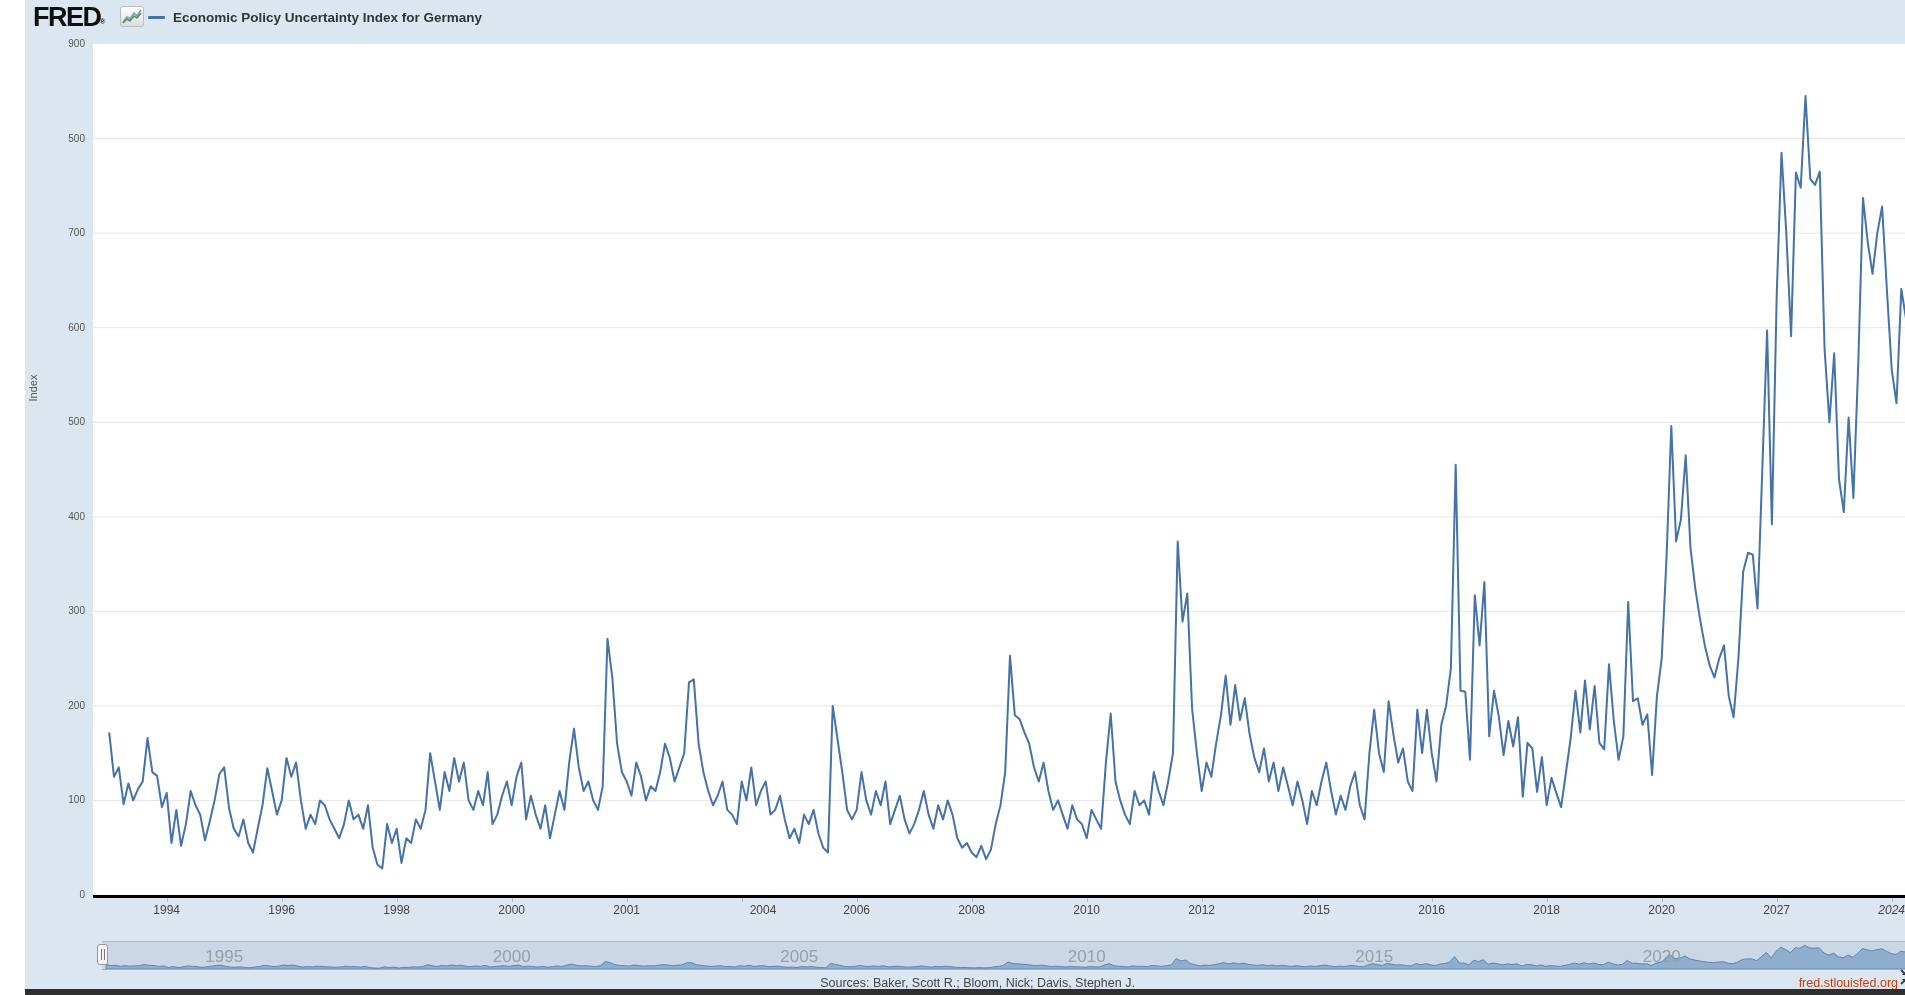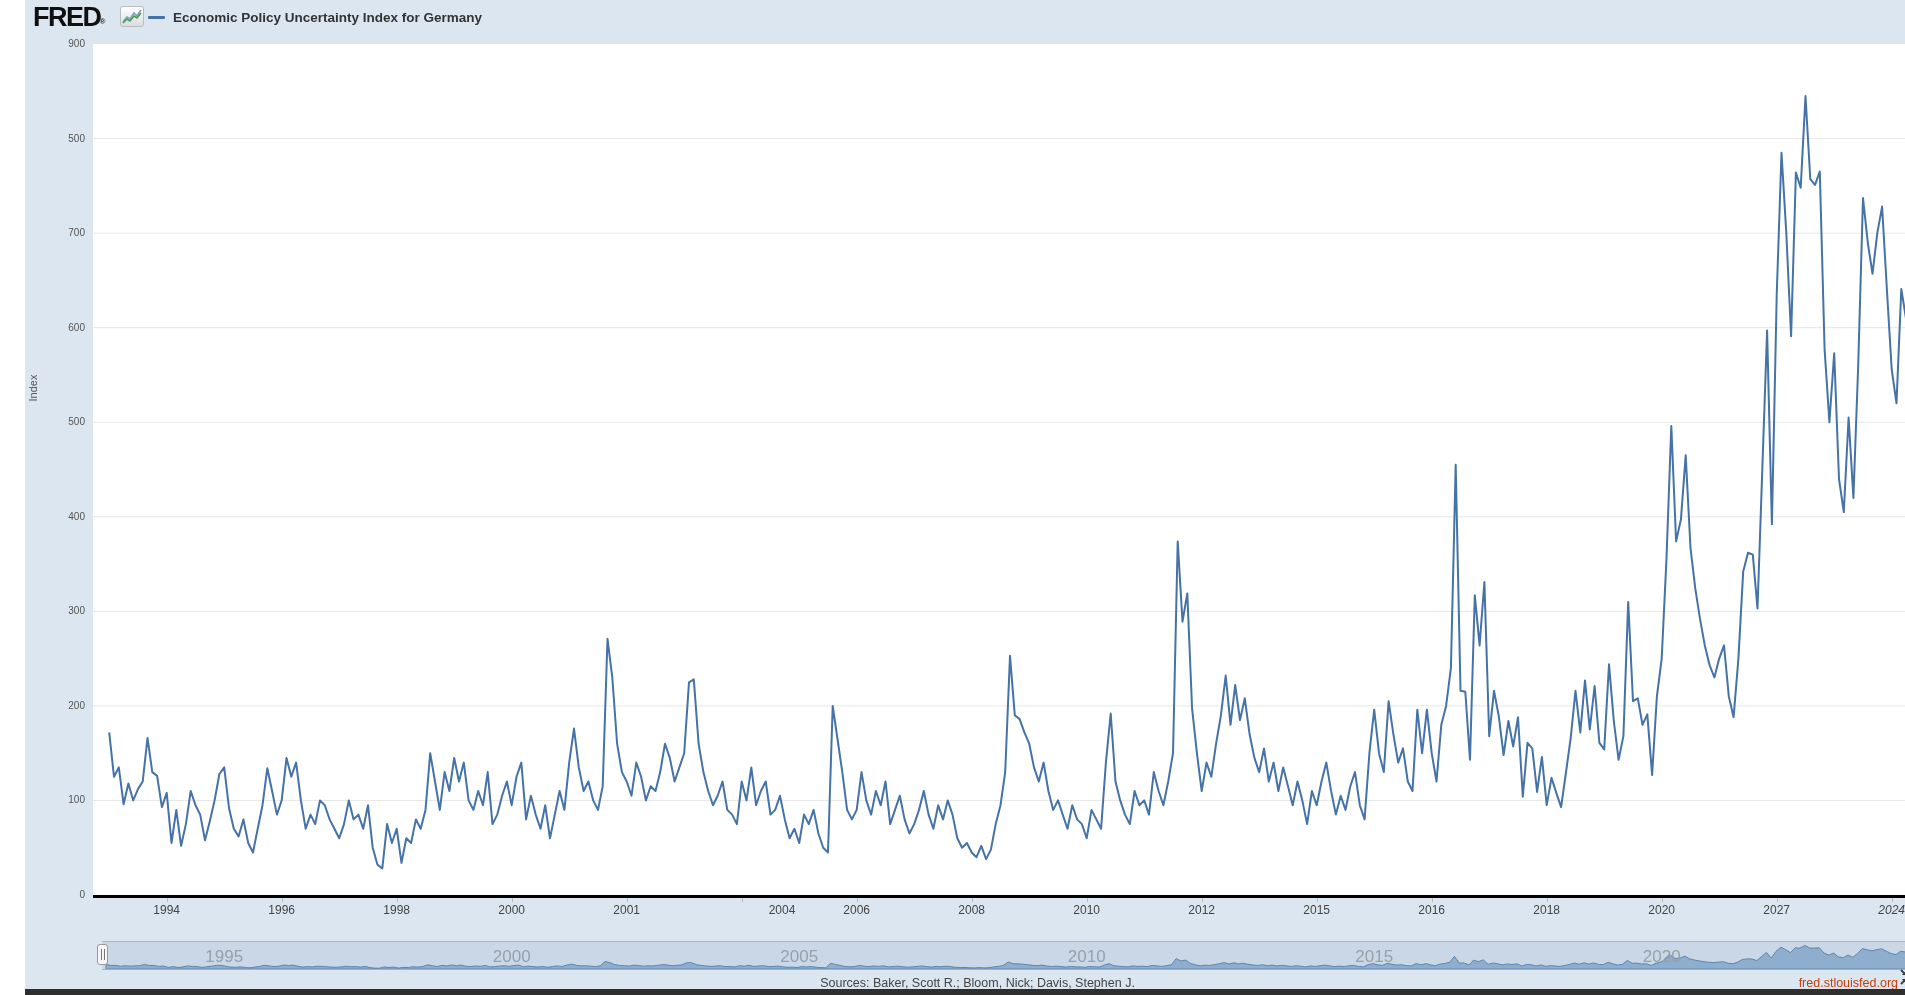--- a/index.html
+++ b/index.html
@@ -93,21 +93,21 @@
       <div class="x-label" style="left: 141.7px;">1994</div>
       <div class="x-tick" style="left: 141.7px;"></div>
       <div class="x-label" style="left: 256.7px;">1996</div>
       <div class="x-tick" style="left: 256.7px;"></div>
       <div class="x-label" style="left: 371.7px;">1998</div>
       <div class="x-tick" style="left: 371.7px;"></div>
       <div class="x-label" style="left: 486.7px;">2000</div>
       <div class="x-tick" style="left: 486.7px;"></div>
       <div class="x-label" style="left: 601.7px;">2001</div>
       <div class="x-tick" style="left: 601.7px;"></div>
-      <div class="x-label" style="left: 757px;">2004</div>
+      <div class="x-label" style="left: 738px;">2004</div>
       <div class="x-tick" style="left: 716.7px;"></div>
       <div class="x-label" style="left: 831.7px;">2006</div>
       <div class="x-tick" style="left: 831.7px;"></div>
       <div class="x-label" style="left: 946.7px;">2008</div>
       <div class="x-tick" style="left: 946.7px;"></div>
       <div class="x-label" style="left: 1061.7px;">2010</div>
       <div class="x-tick" style="left: 1061.7px;"></div>
       <div class="x-label" style="left: 1176.7px;">2012</div>
       <div class="x-tick" style="left: 1176.7px;"></div>
       <div class="x-label" style="left: 1291.7px;">2015</div>

